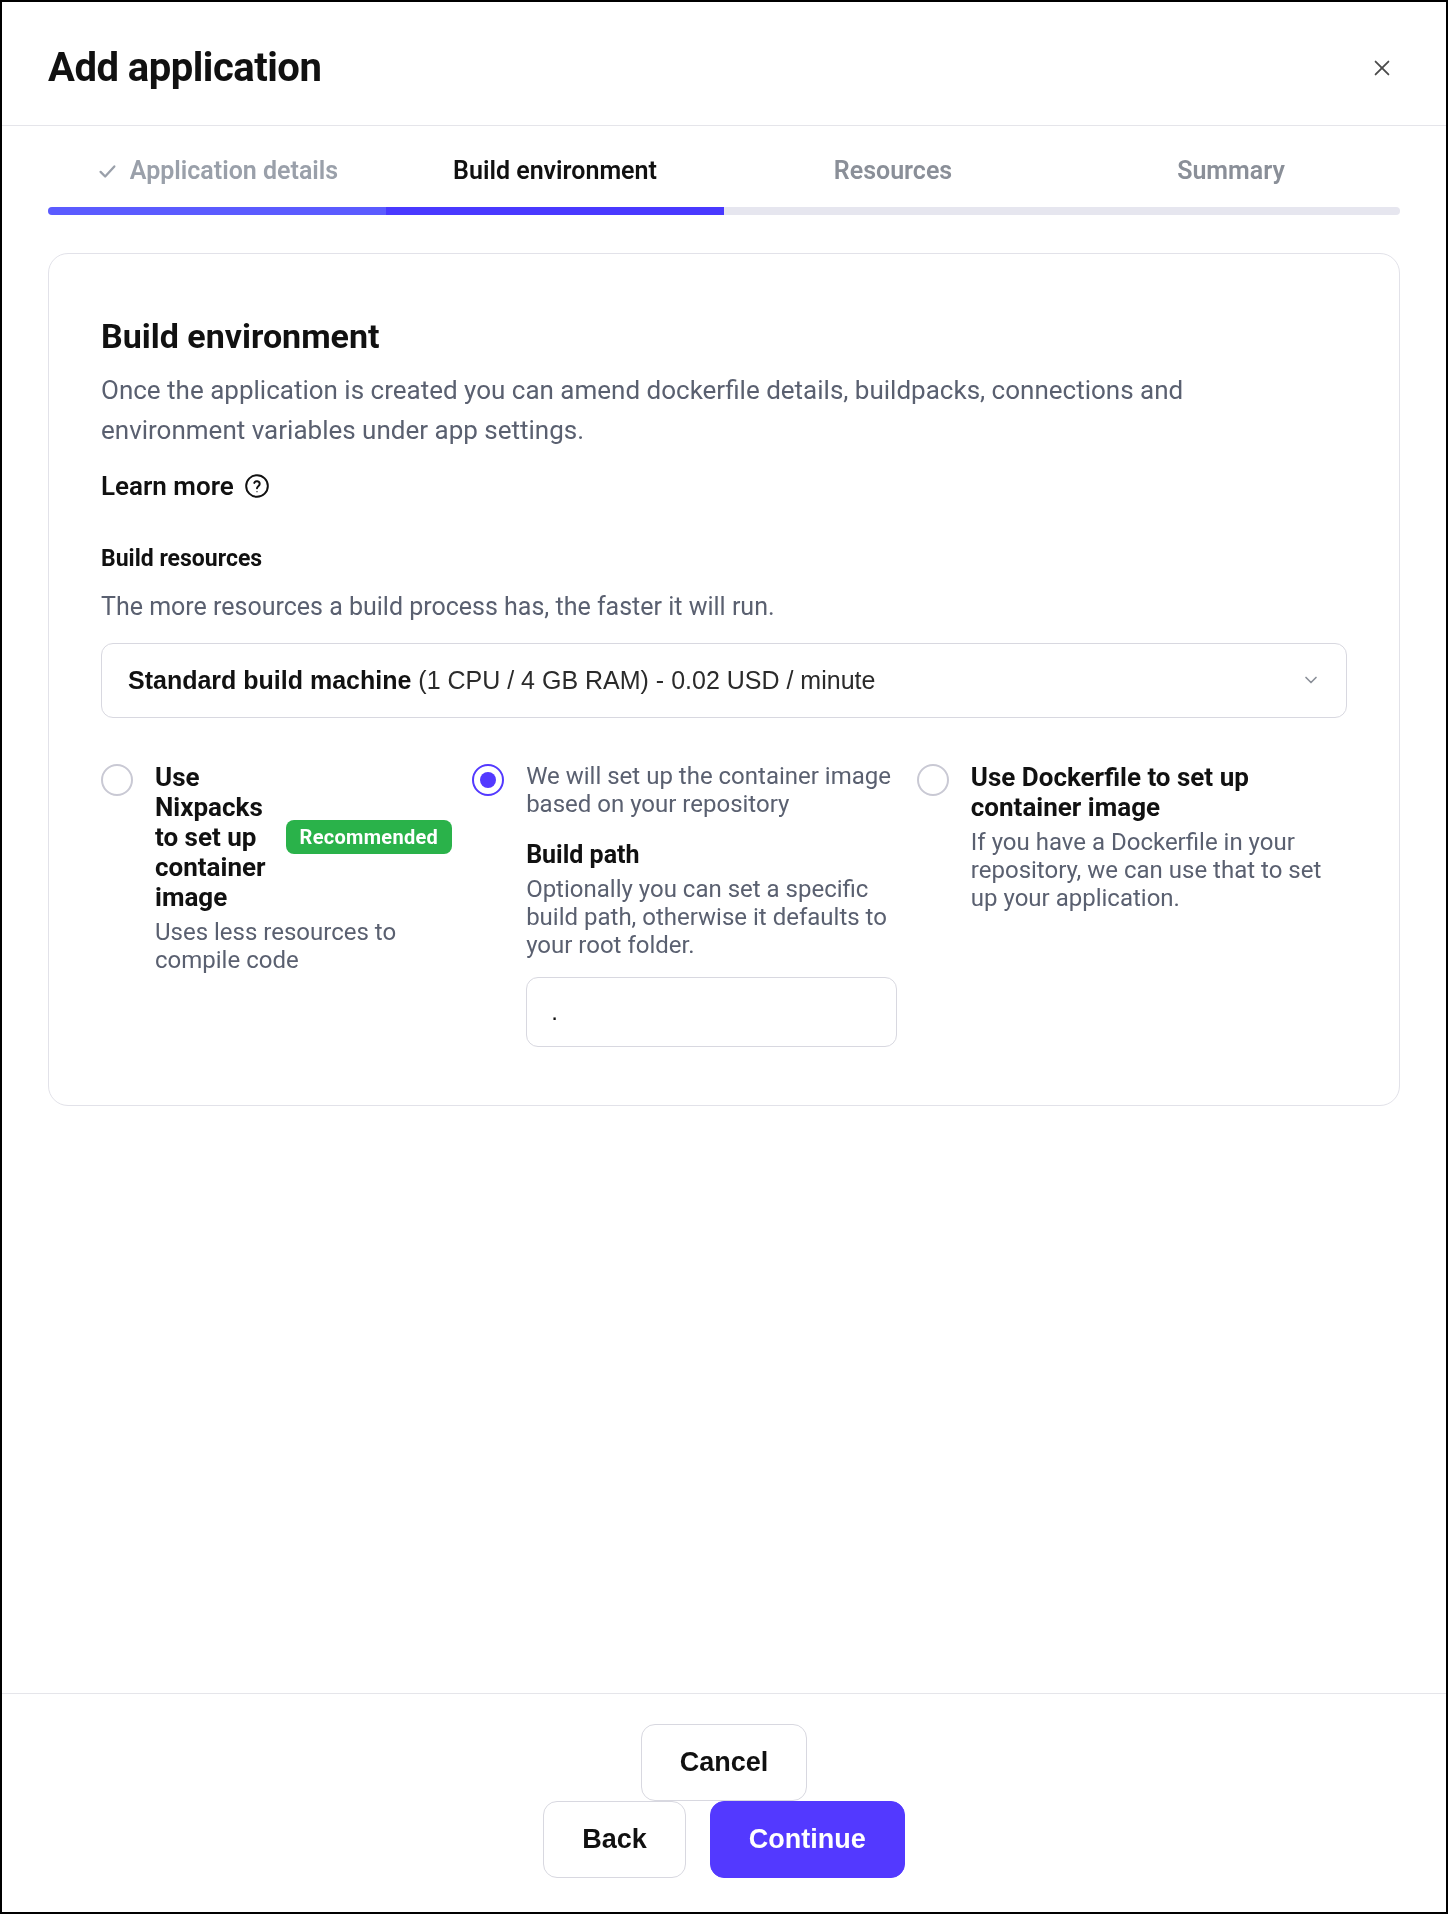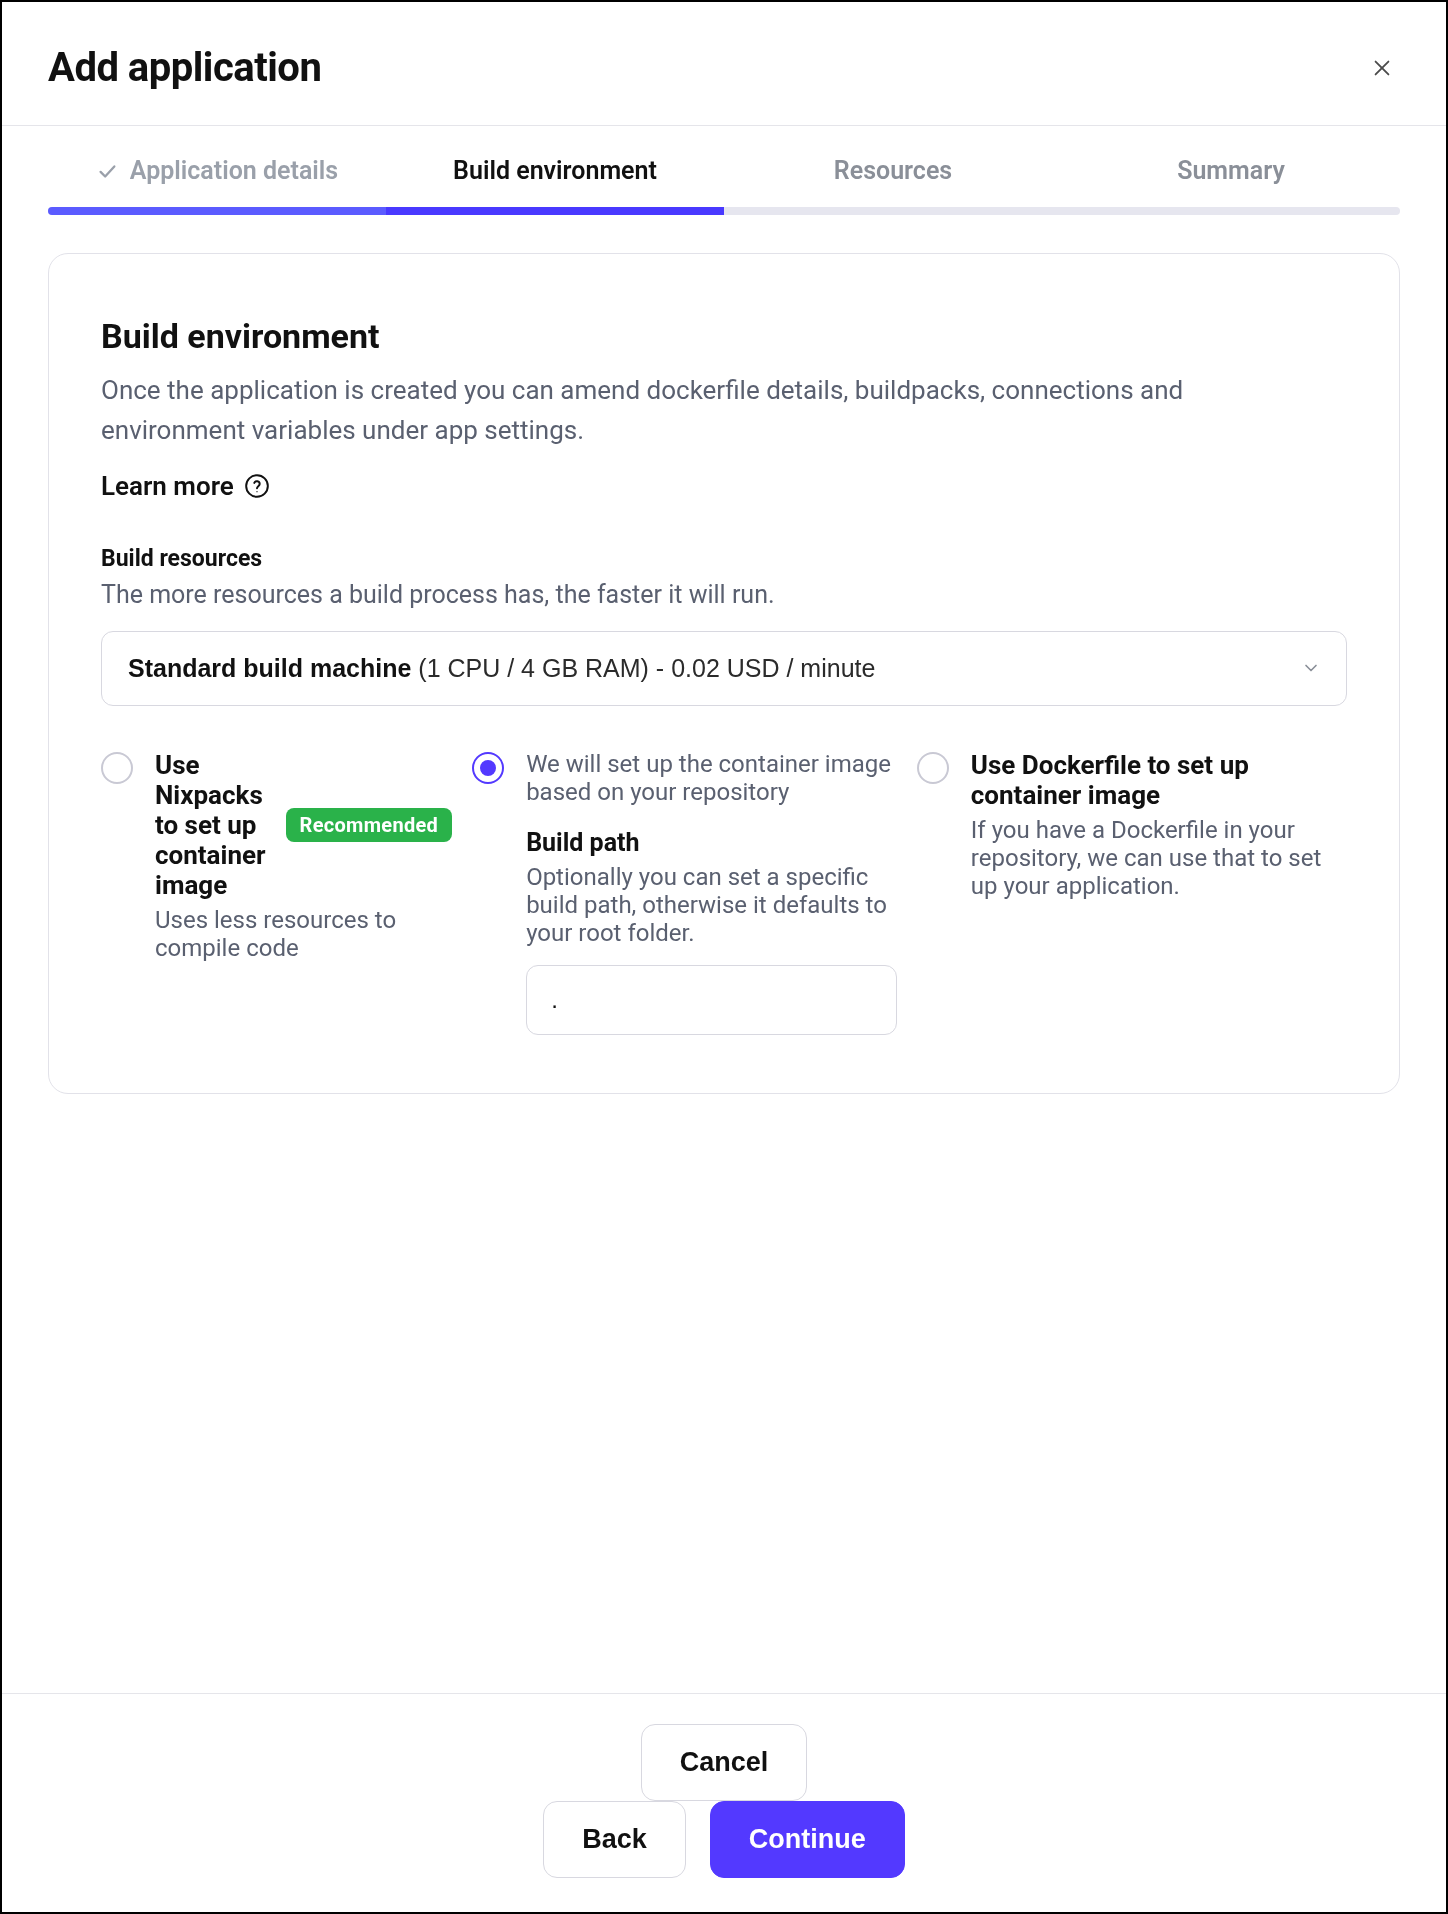--- a/index.html
+++ b/index.html
@@ -117,21 +117,21 @@
     margin-bottom: 44px;
   }
   .learn-more .q {
     width: 26px; height: 26px;
     stroke: #111; stroke-width: 1.8; fill: none;
   }
 
   .subhead {
     font-size: 23px;
     font-weight: 700;
-    margin-bottom: 8px;
+    margin-bottom: 20px;
   }
   .subdesc {
     font-size: 25px;
     color: #5a6070;
     margin-bottom: 22px;
   }
 
   .select-wrap {
     position: relative;
     margin-bottom: 44px;

